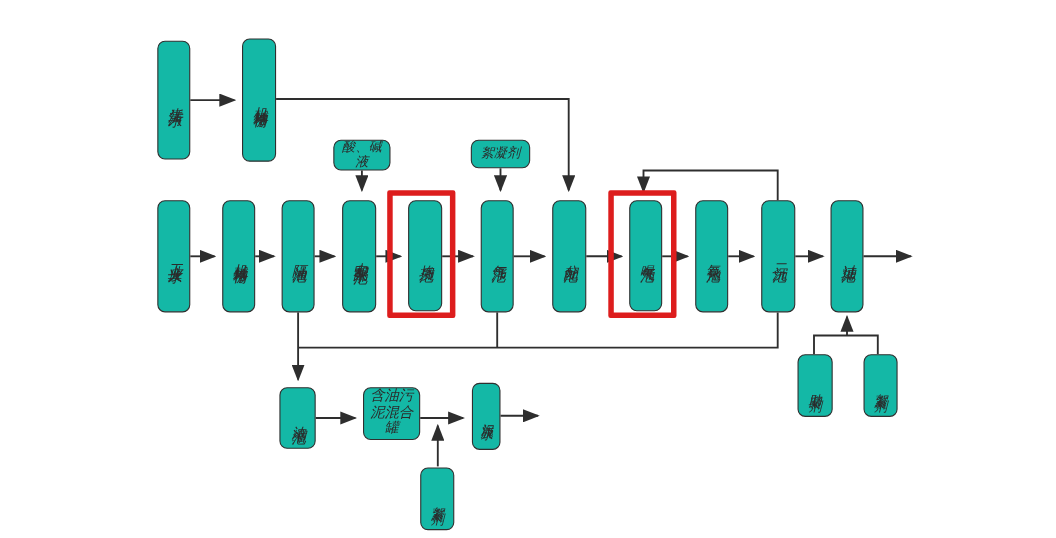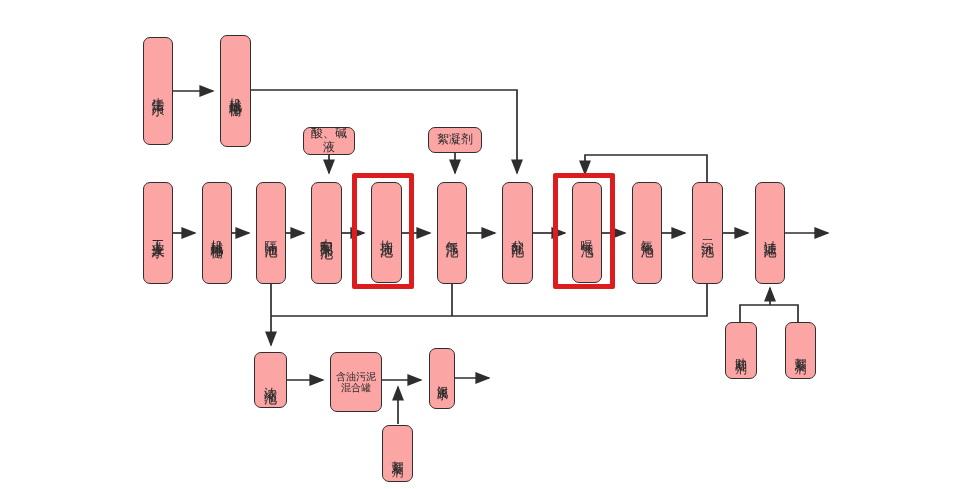--- a/index.html
+++ b/index.html
@@ -10,24 +10,24 @@
     --text:#2b2b2b;
   }
   html,body{margin:0;padding:0;background:#fff;}
   #stage{
     position:relative;width:960px;height:489px;background:var(--bg);
     font-family:"DejaVu Sans","Liberation Sans",sans-serif;color:var(--text);
     overflow:hidden;
   }
   #wires{position:absolute;left:0;top:0;z-index:1;color:var(--line-color);}
   .node{
-    position:absolute;box-sizing:border-box;background:#fca5a5;
+    position:absolute;box-sizing:border-box;background:#14b8a6;
     border:1.6px solid var(--box-border);border-radius:7px;
     display:flex;align-items:center;justify-content:center;
-    z-index:2;font-size:13px;color:var(--text);
+    z-index:2;font-size:13px;color:var(--text);font-style:italic;
   }
   .v{writing-mode:vertical-rl;text-orientation:upright;letter-spacing:2px;line-height:1;}
   .h{font-size:12px;line-height:1.15;text-align:center;padding:1px 2px;}
   .small{font-size:11px;letter-spacing:1px;}
   .hl{
     position:absolute;box-sizing:border-box;z-index:3;background:transparent;
     border:5px solid var(--highlight-red);border-radius:2px;pointer-events:none;
   }
 </style>
 </head>
@@ -91,20 +91,20 @@
   <div class="node v" style="left:502px;top:182px;width:31px;height:102px">分配池</div>
   <div class="node v" style="left:572px;top:182px;width:30px;height:101px">曝气池</div>
   <div class="node v" style="left:632px;top:182px;width:30px;height:102px">氧化池</div>
   <div class="node v" style="left:692px;top:182px;width:31px;height:102px">二沉池</div>
   <div class="node v" style="left:755px;top:182px;width:30px;height:102px">过滤池</div>
 
   <div class="hl" style="left:352px;top:173px;width:62px;height:116px"></div>
   <div class="hl" style="left:553px;top:173px;width:62px;height:116px"></div>
 
   <div class="node v" style="left:254px;top:352px;width:33px;height:56px">浓缩池</div>
-  <div class="node h" style="left:330px;top:352px;width:52px;height:60px;font-size:10px">含油污泥混合罐</div>
+  <div class="node h" style="left:330px;top:352px;width:52px;height:48px;font-size:13px">含油污泥混合罐</div>
   <div class="node v small" style="left:429px;top:348px;width:26px;height:61px">污泥脱水</div>
   <div class="node v" style="left:382px;top:425px;width:31px;height:57px;font-size:12px">絮凝剂</div>
 
   <div class="node v" style="left:725px;top:322px;width:32px;height:57px;font-size:12px">助凝剂</div>
   <div class="node v" style="left:785px;top:322px;width:31px;height:57px;font-size:12px">絮凝剂</div>
 
 </div>
 
 </body></html>

